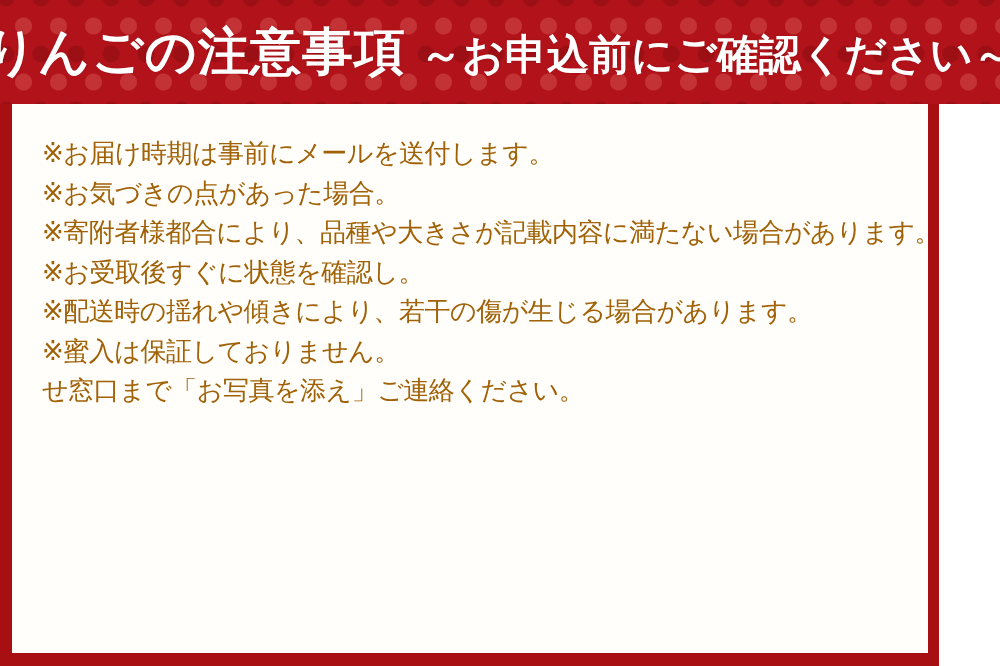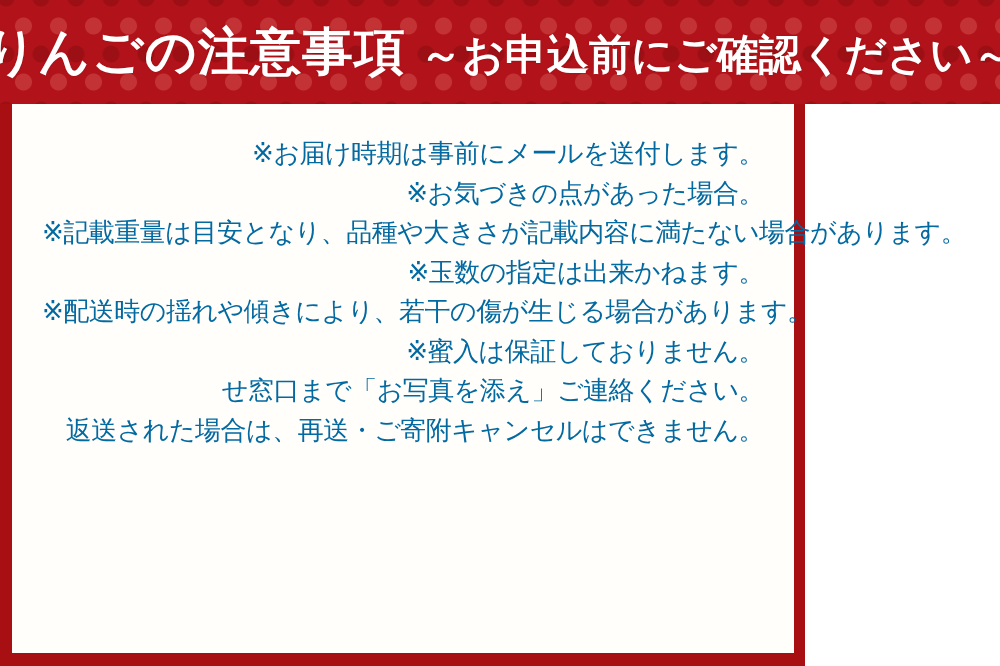--- a/index.html
+++ b/index.html
@@ -7,24 +7,23 @@
     padding: 0;
   }
   body {
     width: 1000px;
     height: 666px;
     overflow: hidden;
     font-family: "Liberation Sans", "DejaVu Sans", sans-serif;
   }
   .page {
     position: relative;
-    width: 805px;
+    width: 939px;
     height: 666px;
     background: #a80f12; 
-    text-align: right;
   }
   
   .header {
     position: absolute;
     top: 0; left: 0;
     width: 1000px;
     height: 104px;
     background-color: #b2131a;
     background-image:
       radial-gradient(circle, rgba(255,160,150,0.22) 0 8px, rgba(255,160,150,0) 9px),
@@ -61,40 +60,39 @@
     top: 104px;
     bottom: 13px;
     background: #fffefb;
     padding: 30px 30px 0 30px;
     box-sizing: border-box;
   }
   .line {
     font-size: 26px;
     line-height: 39.5px;
     letter-spacing: -0.5px;
-    color: #0369a1;
+    color: #a16207;
     white-space: nowrap;
   }
 </style>
 </head>
 <body>
 
 <div class="page">
 
   <header class="header">
     <h1 class="title">
       <span class="title-main">りんごの注意事項</span>
       <span class="title-sub">～お申込前にご確認ください～</span>
     </h1>
   </header>
 
   <main class="panel">
     <div class="line">※お届け時期は事前にメールを送付します。</div>
     <div class="line">※お気づきの点があった場合。</div>
-    <div class="line">※記載重量は目安となり、品種や大きさが記載内容に満たない場合があります。</div>
-    <div class="line">※玉数の指定は出来かねます。</div>
+    <div class="line">※寄附者様都合により、品種や大きさが記載内容に満たない場合があります。</div>
+    <div class="line">※お受取後すぐに状態を確認し。</div>
     <div class="line">※配送時の揺れや傾きにより、若干の傷が生じる場合があります。</div>
     <div class="line">※蜜入は保証しておりません。</div>
     <div class="line">せ窓口まで「お写真を添え」ご連絡ください。</div>
-    <div class="line">返送された場合は、再送・ご寄附キャンセルはできません。</div>
   </main>
 
 </div>
 
 </body></html>

